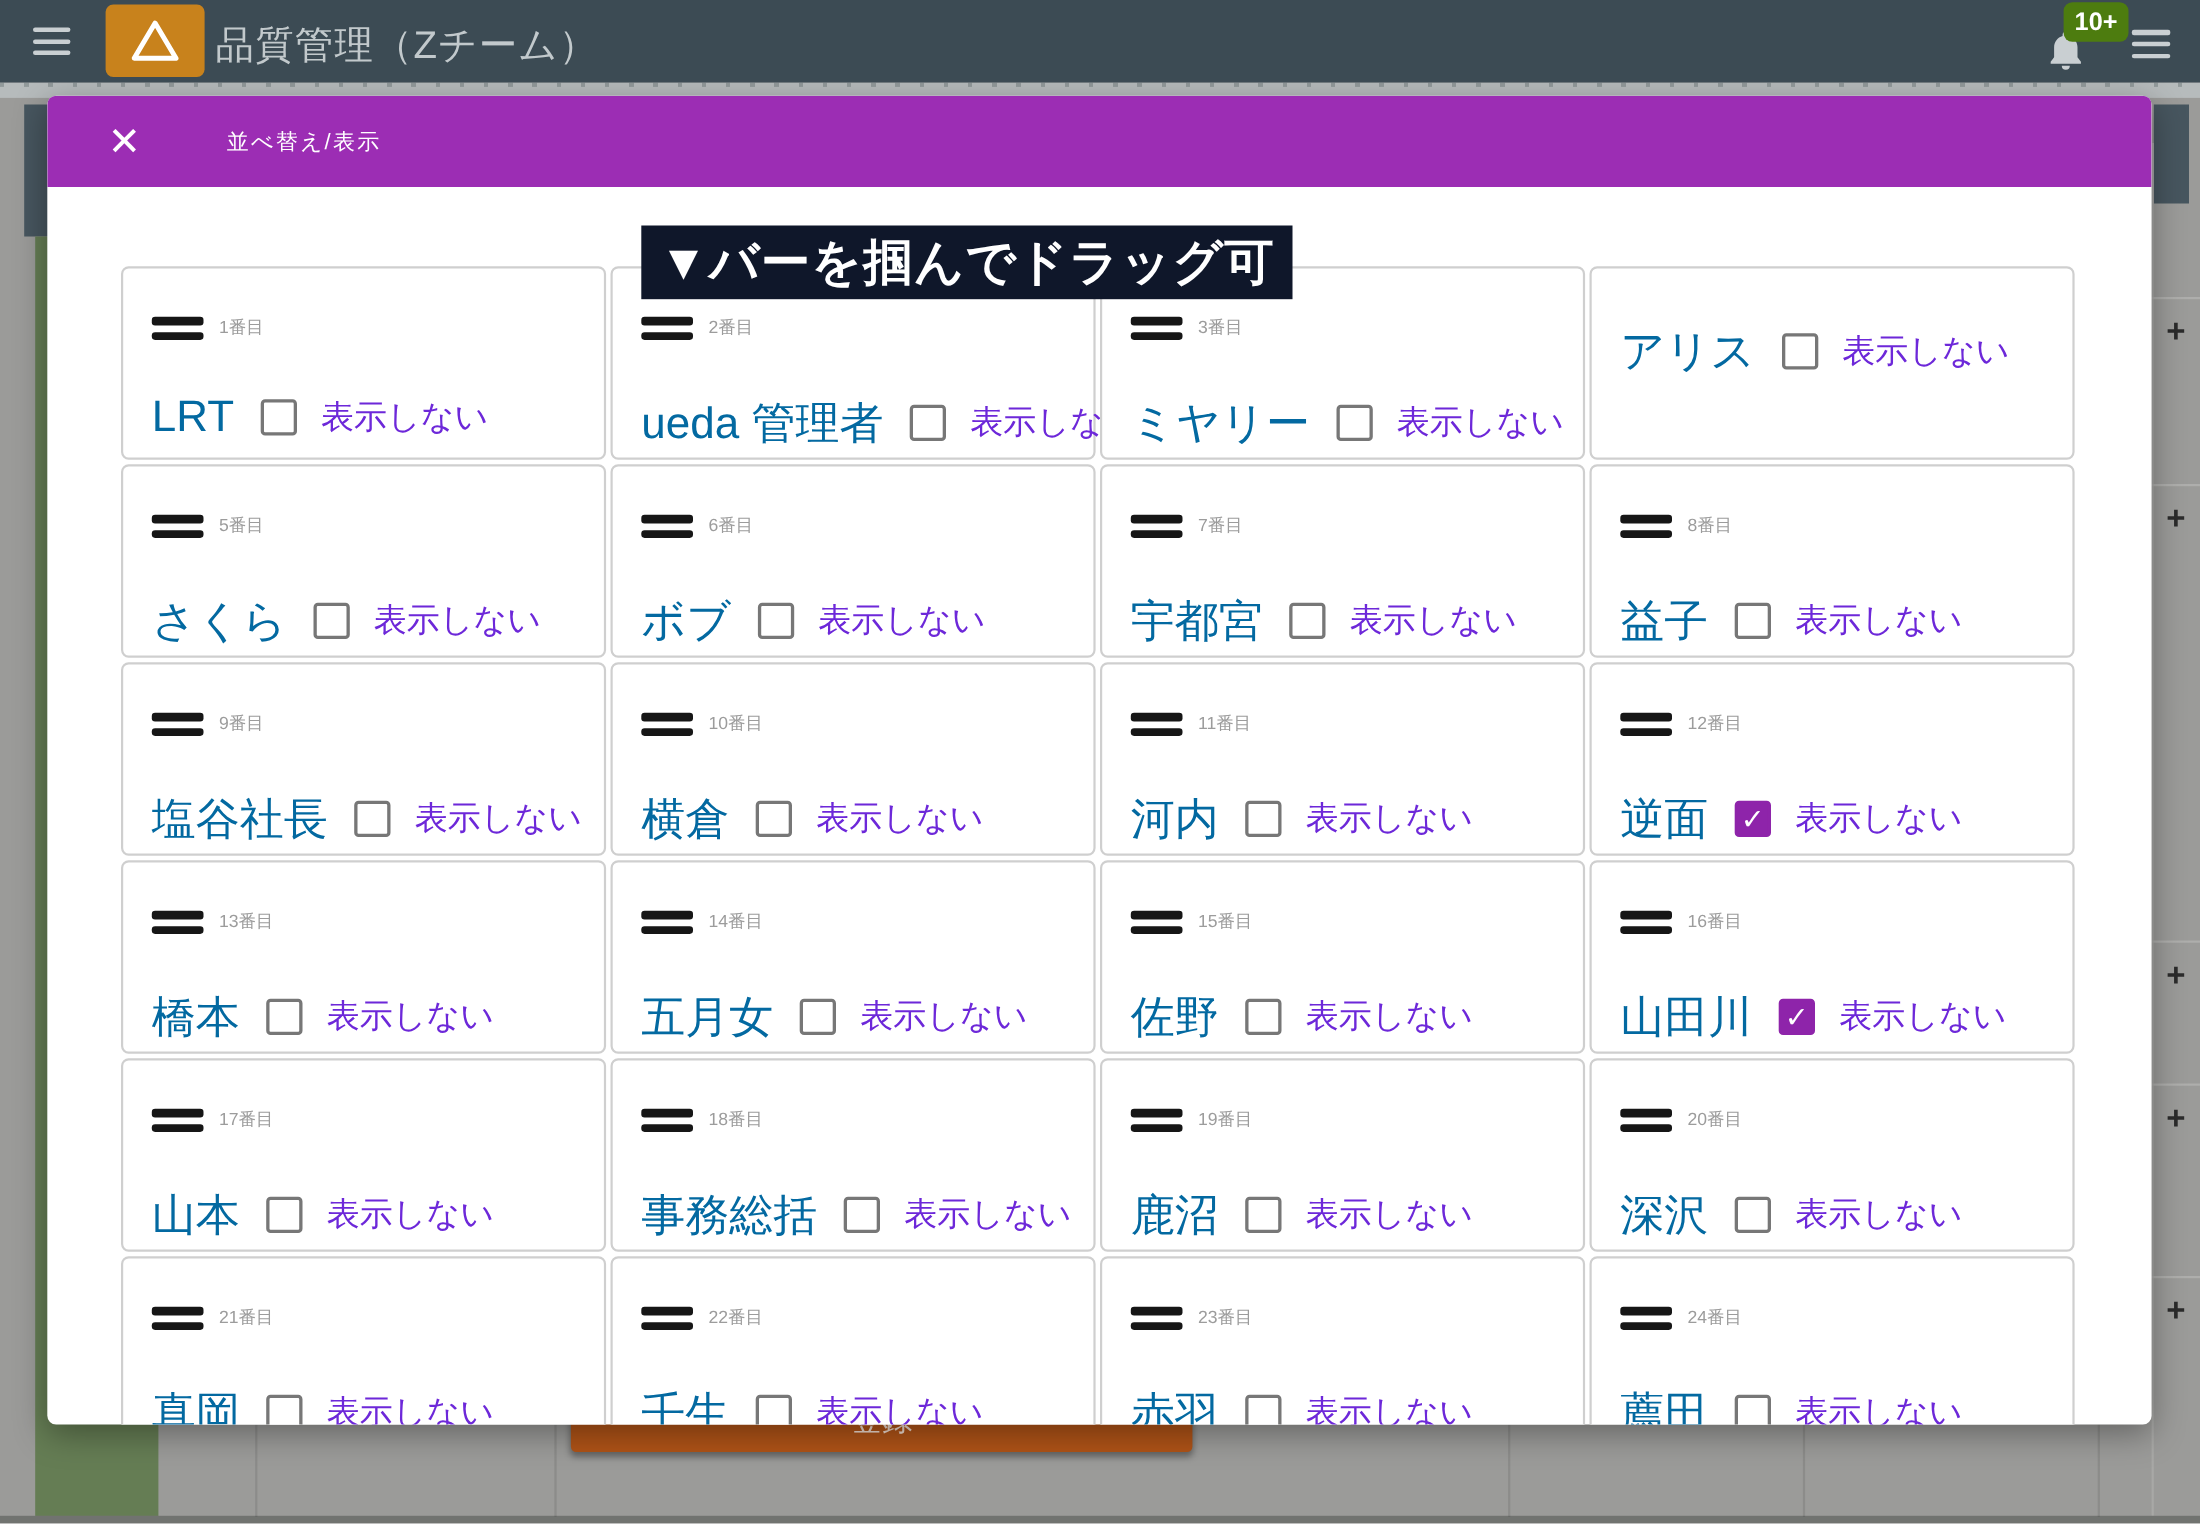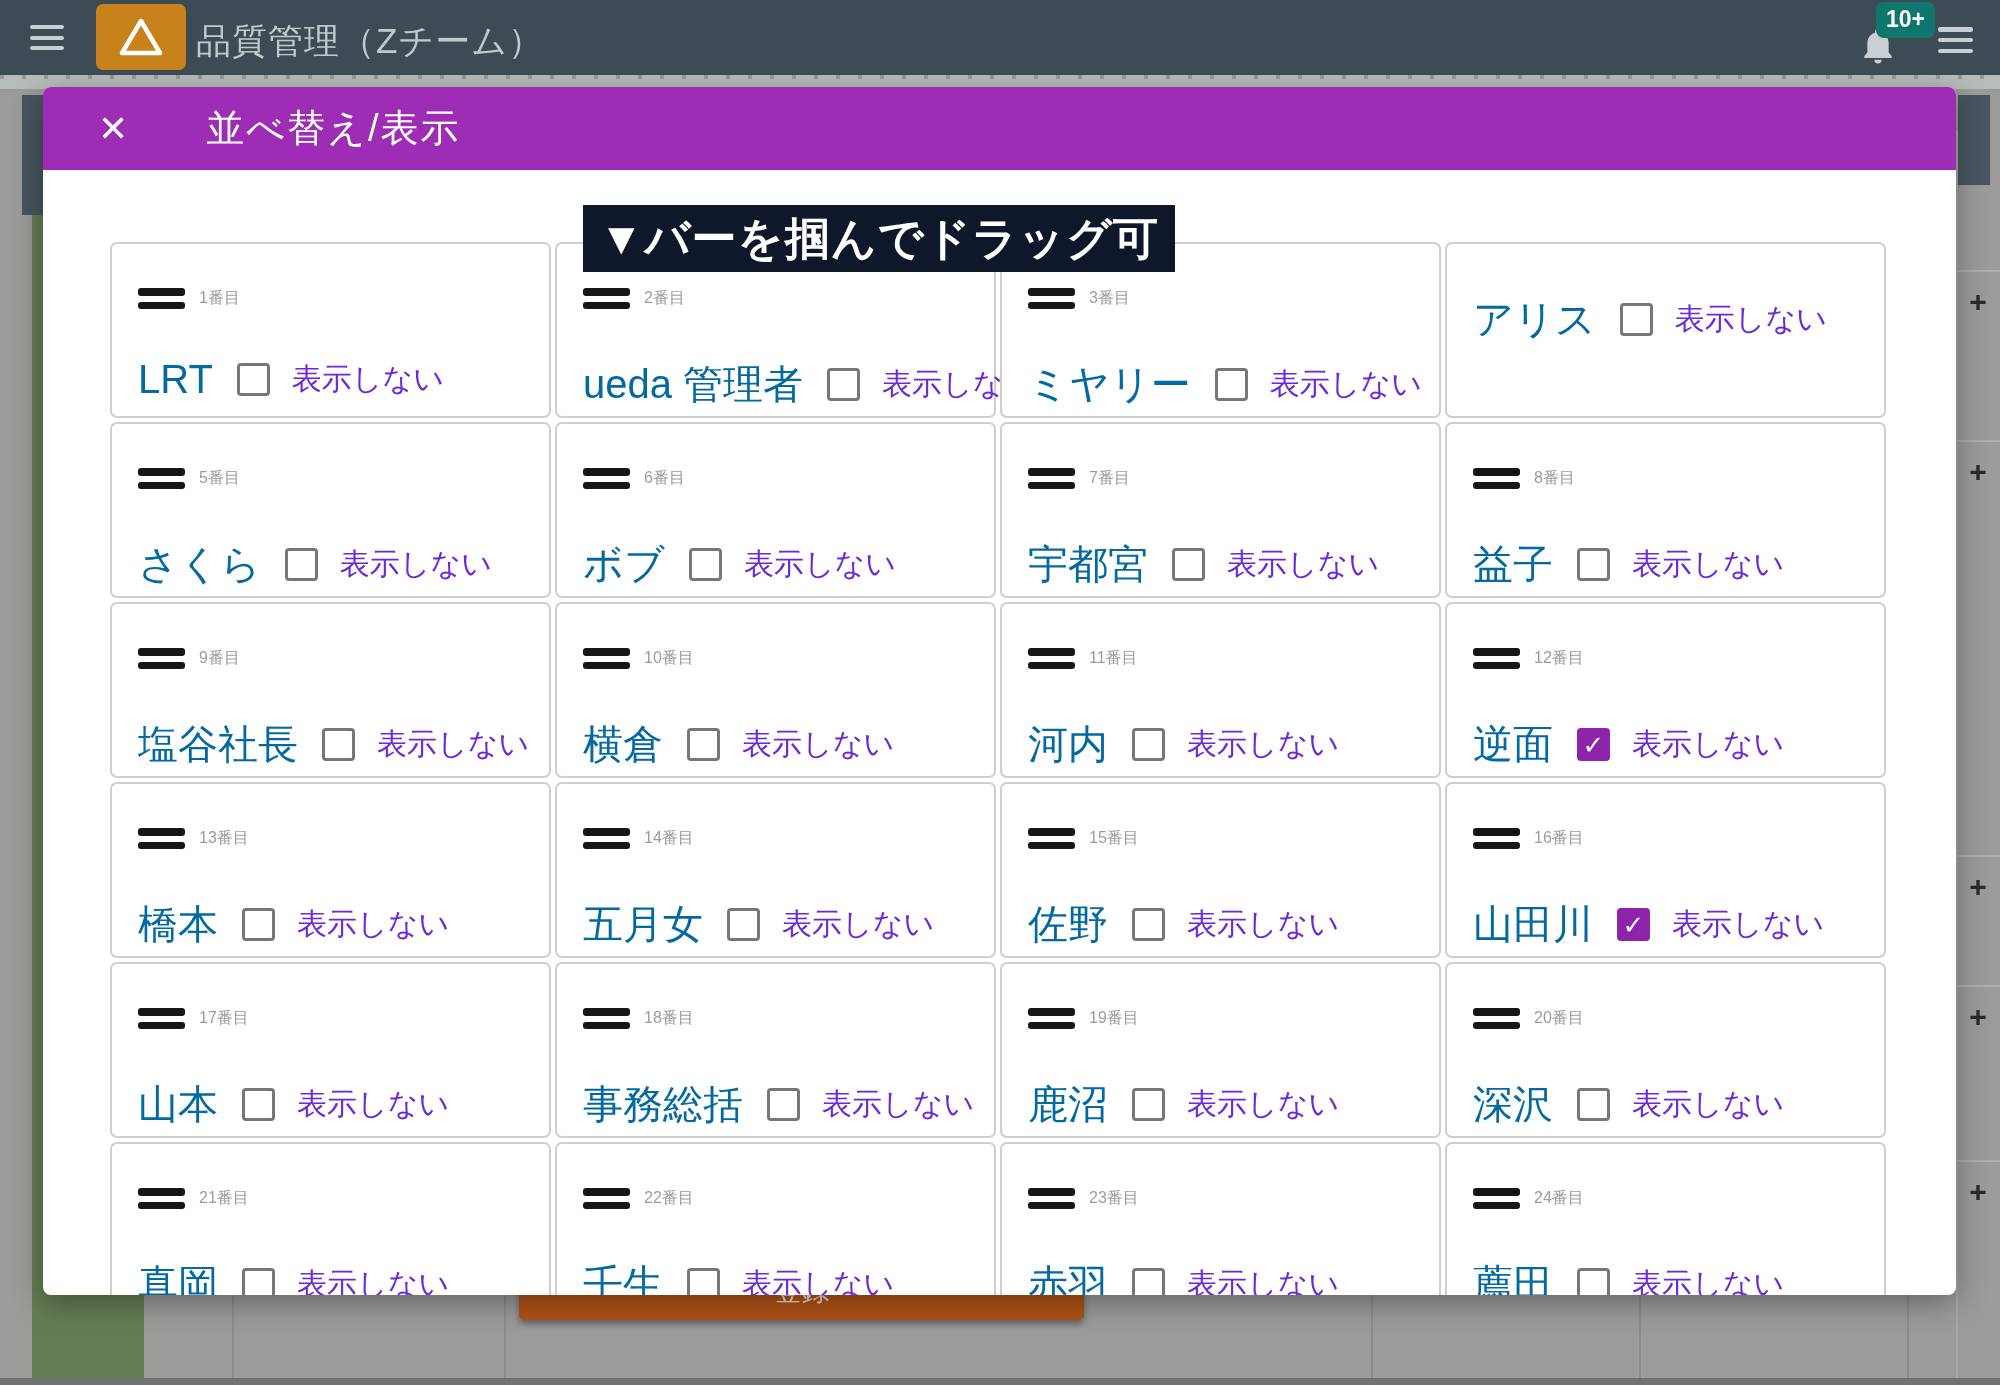--- a/index.html
+++ b/index.html
@@ -15,21 +15,21 @@
   .hamburger span{display:block;background:#c9cfd2;border-radius:2px;}
   .hamburger.left{left:30px;top:25px;width:34px;height:25px;}
   .hamburger.left span{height:4px;}
   .hamburger.rightmenu{left:1938px;top:27px;width:35px;height:26px;}
   .hamburger.rightmenu span{height:4.5px;}
   .app-logo{position:absolute;left:96px;top:4px;width:90px;height:66px;background:#c8821c;border-radius:7px;
     display:flex;align-items:center;justify-content:center;cursor:pointer;}
   .app-title{position:absolute;left:196px;top:18px;font-size:35px;color:#c2c9cc;letter-spacing:1px;white-space:nowrap;}
   .bell-wrap{position:absolute;left:1848px;top:2px;width:90px;height:70px;cursor:pointer;}
   .bell-wrap svg{position:absolute;left:8px;top:22px;}
-  .badge{position:absolute;left:28px;top:0;background:#0f766e;color:#fff;font-size:23px;line-height:23px;
+  .badge{position:absolute;left:28px;top:0;background:#4d7c0f;color:#fff;font-size:23px;line-height:23px;
     padding:6px 10px 7px;border-radius:8px;font-weight:bold;}
   
   .tab-strip{position:absolute;left:0;top:75px;width:2000px;height:14px;background:#b6bbbc;
     background-image:repeating-linear-gradient(to right,#929a9b 0 4px,transparent 4px 22px);
     background-size:100% 4px;background-repeat:no-repeat;z-index:1;}
   
   .dark-sliver{position:absolute;background:#47565f;z-index:2;}
   .dark-sliver.l{left:22px;top:95px;width:22px;height:120px;}
   .dark-sliver.r{left:1958px;top:95px;width:32px;height:90px;}
   .green-strip{position:absolute;left:32px;top:215px;width:112px;height:1163px;background:#657d54;z-index:2;}
@@ -40,21 +40,21 @@
     text-align:center;z-index:4;cursor:pointer;font-weight:bold;}
   .register-button{position:absolute;left:519px;top:1262px;width:565px;height:58px;background:#af5317;border:none;
     border-radius:5px;z-index:5;box-shadow:0 4px 6px rgba(0,0,0,0.35);color:rgba(255,255,255,0.8);
     font-size:28px;font-family:inherit;display:flex;align-items:center;justify-content:center;cursor:pointer;}
   .bottom-strip{position:absolute;left:0;top:1378px;width:2000px;height:7px;background:rgba(35,40,38,0.35);z-index:6;}
   
   .modal{position:absolute;left:43px;top:87px;width:1913px;height:1208px;background:#ffffff;border-radius:8px;
     box-shadow:0 8px 30px rgba(0,0,0,0.35);overflow:hidden;z-index:20;}
   .modal-header{position:absolute;left:0;top:0;width:100%;height:83px;background:#9c2db4;display:flex;align-items:center;}
   .close-x{color:#ffffff;font-size:36px;margin-left:55px;cursor:pointer;line-height:1;}
-  .modal-title{color:#ffffff;font-size:38px;margin-left:78px;letter-spacing:2px;}
+  .modal-title{color:#ffffff;font-size:20px;margin-left:78px;letter-spacing:2px;}
   .banner{position:absolute;left:540px;top:118px;height:67px;background:#0f172a;color:#ffffff;
     font-size:45px;font-weight:bold;display:flex;align-items:center;padding:0 16px;z-index:9;letter-spacing:1px;}
   
   .grid{position:absolute;left:67px;top:155px;width:1782px;display:grid;
     grid-template-columns:repeat(4,441px);grid-auto-rows:176px;gap:4px;z-index:5;}
   .card{background:#fff;border:2px solid #cfcfcf;border-radius:7px;box-sizing:border-box;position:relative;}
   .card-top{display:flex;align-items:center;margin:44px 0 0 26px;}
   .drag-handle{display:flex;flex-direction:column;justify-content:space-between;width:47px;height:21px;cursor:grab;}
   .drag-handle span{display:block;height:7.5px;background:#161616;border-radius:3px;}
   .order-label{margin-left:14px;font-size:16px;color:#9c9c9c;}

